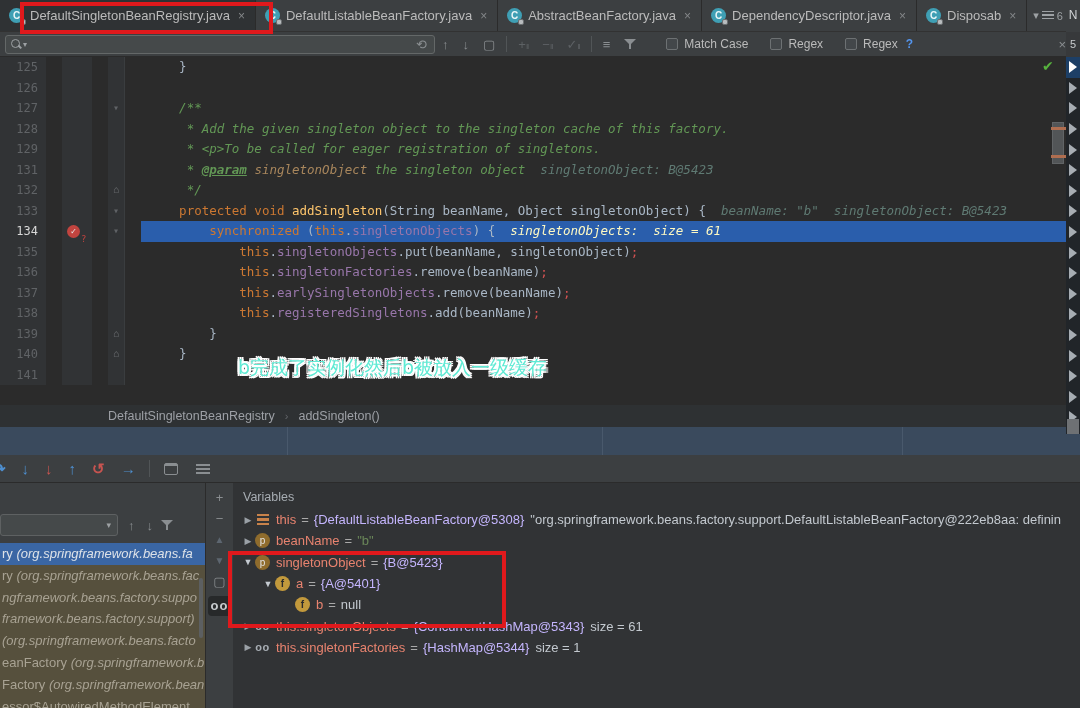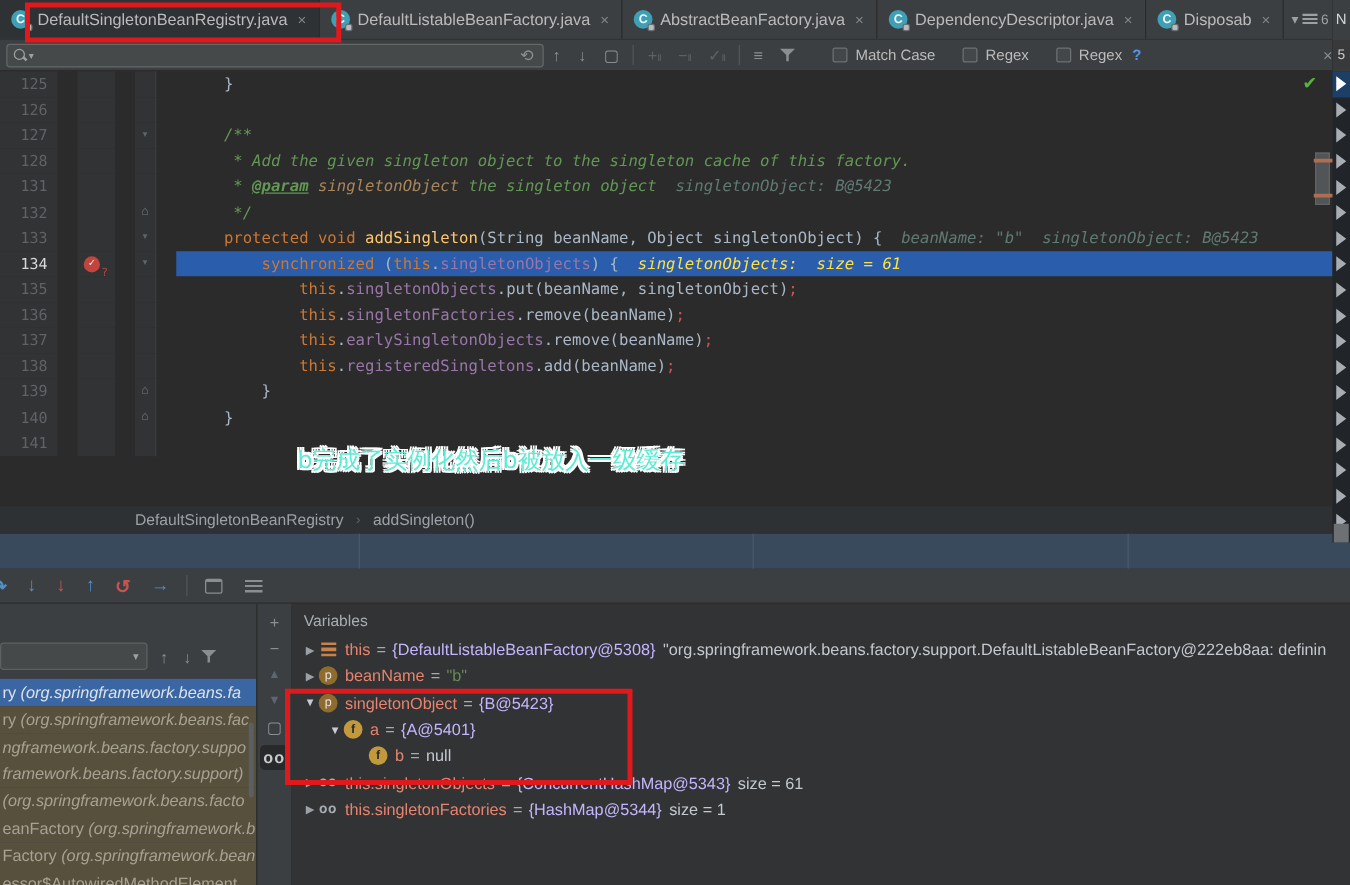--- a/index.html
+++ b/index.html
@@ -58,21 +58,21 @@
   .eline.current .eg-num { color:#d8d8d8; }
   .bp-dot { position:absolute; left:5px; top:4px; width:13px; height:13px; background:#c1443f; border-radius:50%;
             color:#e9e9e9; font-size:9px; line-height:13px; text-align:center; }
   .bp-q { position:absolute; left:19px; top:8px; color:#c1443f; font-size:9px; }
   .tk-kw { color:#cc7832; } .tk-pl { color:#a9b7c6; }
   .tk-cm { color:#629755; font-style:italic; }
   .tk-tg { color:#629755; font-style:italic; font-weight:bold; text-decoration:underline; }
   .tk-dv { color:#a8865c; font-style:italic; }
   .tk-mt { color:#ffc66d; } .tk-fd { color:#9876aa; } .tk-sm { color:#d25252; }
   .tk-h  { color:#5f7a73; font-style:italic; }
-  .tk-h2 { color:#fde047; font-style:italic; }
+  .tk-h2 { color:#fef9c3; font-style:italic; }
   
   #insp-check { position:absolute; left:1042px; top:58px; color:#57b33e; font-size:14px; z-index:3; }
   #escroll { position:absolute; left:1052px; top:122px; width:12px; height:42px; background:#525557; border:1px solid #616466; z-index:3; }
   #escroll .mark { position:absolute; left:-2px; width:16px; height:3px; background:#b06e50; }
   
   #rstrip { position:absolute; left:1066px; top:0; width:14px; height:434px; background:#212529; z-index:6; }
   #rstrip .hdr { height:32px; background:#3c3f41; color:#d2d5d7; font-size:12px; text-align:center; line-height:30px; }
   #rstrip .num { height:25px; background:#37393b; color:#c8cbcd; font-size:11px; text-align:center; line-height:24px; }
   .play { height:20.6px; display:flex; align-items:center; justify-content:center; }
   .play span { width:0; height:0; border-left:8px solid #a7adb3; border-top:6px solid transparent; border-bottom:6px solid transparent; }
@@ -229,20 +229,26 @@
         <span class="eg-fold">▾</span>
         <span class="eg-code"><span class="tk-cm">    /**</span></span>
       </div>
       <div class="eline">
         <span class="eg-num">128</span>
         <span class="eg-bp"></span>
         <span class="eg-fold"></span>
         <span class="eg-code"><span class="tk-cm">     * Add the given singleton object to the singleton cache of this factory.</span></span>
       </div>
       <div class="eline">
+        <span class="eg-num">129</span>
+        <span class="eg-bp"></span>
+        <span class="eg-fold"></span>
+        <span class="eg-code"><span class="tk-cm">     * &lt;p&gt;To be called for eager registration of singletons.</span></span>
+      </div>
+      <div class="eline">
         <span class="eg-num">131</span>
         <span class="eg-bp"></span>
         <span class="eg-fold"></span>
         <span class="eg-code"><span class="tk-cm">     * </span><span class="tk-tg">@param</span><span class="tk-cm"> </span><span class="tk-dv">singletonObject</span><span class="tk-cm"> the singleton object</span><span class="tk-h">  singletonObject: B@5423</span></span>
       </div>
       <div class="eline">
         <span class="eg-num">132</span>
         <span class="eg-bp"></span>
         <span class="eg-fold">⌂</span>
         <span class="eg-code"><span class="tk-cm">     */</span></span>

